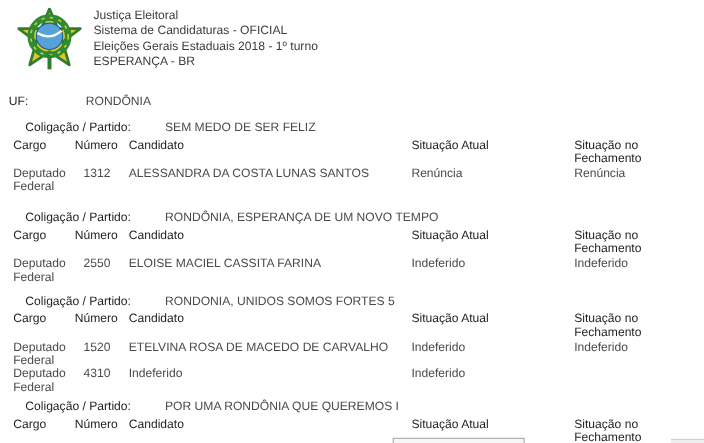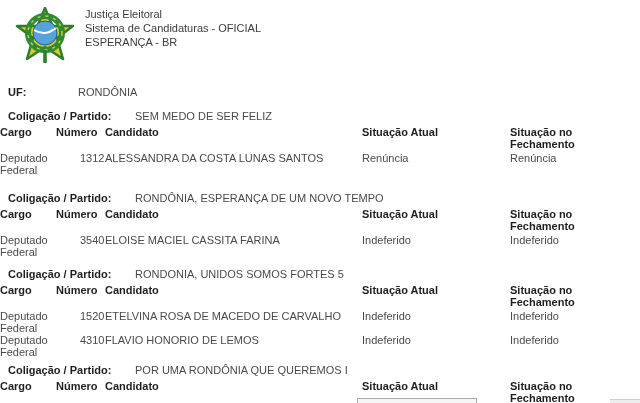--- a/index.html
+++ b/index.html
@@ -5,21 +5,21 @@
   html, body { margin: 0; padding: 0; }
   body {
     width: 640px; height: 403px;
     background: #ffffff;
     overflow: hidden;
     font-family: "Liberation Sans", sans-serif;
     font-size: 11px;
     color: #4a4a4a;
     position: relative;
   }
-  .b { font-weight: bold; color: #1f1f1f; }
+  .b { font-weight: normal; color: #1f1f1f; }
 
   
   .hdr { position: relative; height: 76px; }
   .logo { position: absolute; left: 14px; top: 7px; width: 62px; height: 58px; display: block; }
   .hdr-lines { position: absolute; left: 85px; top: 7px; line-height: 14px; color: #3c3c3c; }
 
   
   .titlebar {
     position: relative;
     height: 16px;
@@ -39,34 +39,34 @@
   .uf-row { margin: 10px 0 0 8px; line-height: 12px; }
   .uf-label { display: inline-block; width: 70px; }
 
   
   .group { }
   .group.g1 { margin-top: 12px; }
   .group.g2 { margin-top: 16px; }
   .group.g3 { margin-top: 10px; }
   .group.g4 { margin-top: 6px; }
 
-  .colig-row { margin-left: 8px; line-height: 12px; }
+  .colig-row { margin-left: 23px; line-height: 12px; }
   .colig-label { display: inline-block; width: 127px; }
 
   .grid {
     display: grid;
     grid-template-columns: 56px 49px 257px 148px 1fr;
-    padding-left: 0;
+    padding-left: 12px;
     line-height: 11.5px;
   }
   .grid.head { margin-top: 5px; }
   .grid.row  { margin-top: 3px; }
   .grid.row + .grid.row { margin-top: 1px; }
   .cell { padding-right: 6px; }
-  .row .num { padding-left: 8px; margin-left: 16px; }
+  .row .num { padding-left: 8px; }
 
   
   .cutoff {
     position: absolute; left: 357px; top: 398px;
     width: 120px; height: 8px;
     background: #f6f6f6;
     border: 1px solid #ababab;
     box-sizing: border-box;
   }
   .cutoff2 {
@@ -88,20 +88,21 @@
         <circle cx="31" cy="26" r="17" fill="none" stroke="#2f8a33" stroke-width="6"></circle>
         <circle cx="31" cy="26" r="17" fill="none" stroke="#bcd23a" stroke-width="1.5" stroke-dasharray="3 5"></circle>
         <circle cx="31" cy="26" r="12" fill="#55a3d9" stroke="#1d5e8f" stroke-width="1"></circle>
         <path d="M20,23 Q31,30 42,21" stroke="#ffffff" stroke-width="2" fill="none"></path>
         <rect x="29.2" y="43" width="3.6" height="13" fill="#2f7d2f"></rect>
       </svg>
     </span>
     <div class="hdr-lines">
       <div>Justiça Eleitoral</div>
       <div>Sistema de Candidaturas - OFICIAL</div>
+      <div>Eleições Gerais Estaduais 2018 - 1º turno</div>
       <div>ESPERANÇA - BR</div>
     </div>
   </header>
 
 
   <div class="uf-row">
     <span class="b uf-label">UF:</span><span>RONDÔNIA</span>
   </div>
 
   <section class="group g1">
@@ -130,21 +131,21 @@
     </div>
     <div class="grid head">
       <span class="cell b">Cargo</span>
       <span class="cell b">Número</span>
       <span class="cell b">Candidato</span>
       <span class="cell b">Situação Atual</span>
       <span class="cell b">Situação no Fechamento</span>
     </div>
     <div class="grid row">
       <span class="cell">Deputado Federal</span>
-      <span class="cell num">3540</span>
+      <span class="cell num">2550</span>
       <span class="cell">ELOISE MACIEL CASSITA FARINA</span>
       <span class="cell">Indeferido</span>
       <span class="cell">Indeferido</span>
     </div>
   </section>
 
   <section class="group g3">
     <div class="colig-row">
       <span class="b colig-label">Coligação / Partido:</span><span>RONDONIA, UNIDOS SOMOS FORTES 5</span>
     </div>
@@ -158,21 +159,20 @@
     <div class="grid row">
       <span class="cell">Deputado Federal</span>
       <span class="cell num">1520</span>
       <span class="cell">ETELVINA ROSA DE MACEDO DE CARVALHO</span>
       <span class="cell">Indeferido</span>
       <span class="cell">Indeferido</span>
     </div>
     <div class="grid row">
       <span class="cell">Deputado Federal</span>
       <span class="cell num">4310</span>
-      <span class="cell">FLAVIO HONORIO DE LEMOS</span>
       <span class="cell">Indeferido</span>
       <span class="cell">Indeferido</span>
     </div>
   </section>
 
   <section class="group g4">
     <div class="colig-row">
       <span class="b colig-label">Coligação / Partido:</span><span>POR UMA RONDÔNIA QUE QUEREMOS I</span>
     </div>
     <div class="grid head">

